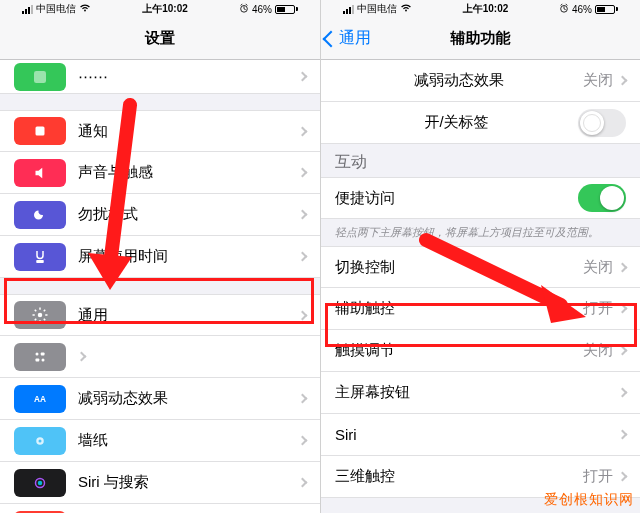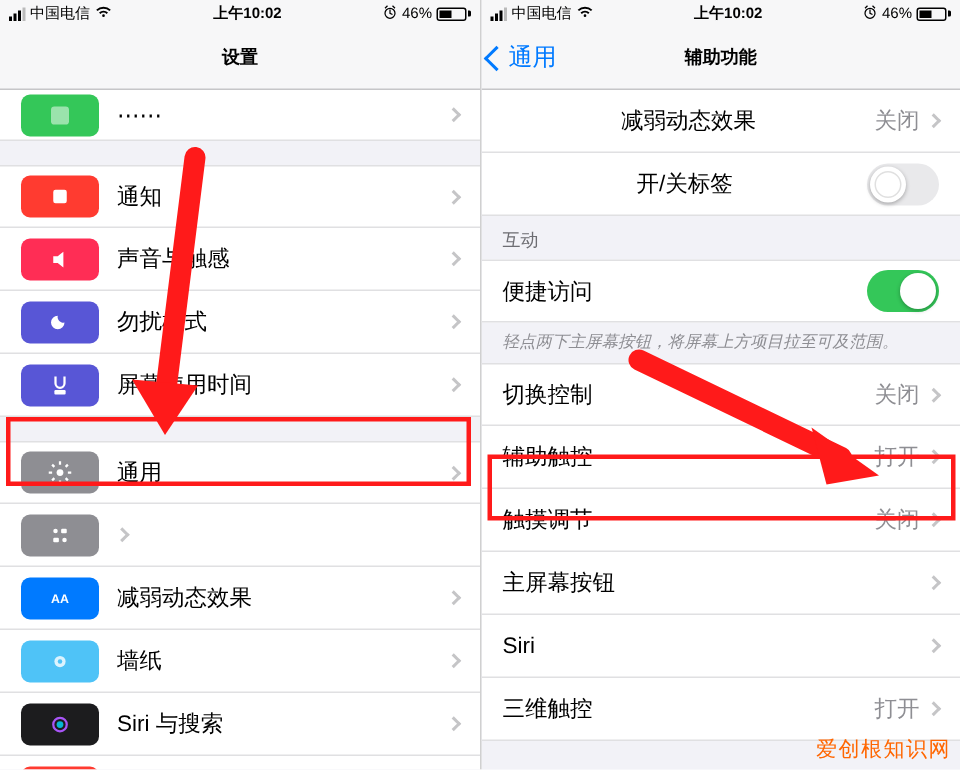--- a/index.html
+++ b/index.html
@@ -21,21 +21,21 @@
   }
   .screen + .screen { border-left: 1px solid #d0d0d0; }
 
   
   .status-bar {
     height: 18px;
     background: #f7f7f8;
     display: flex;
     align-items: center;
     font-size: 10px;
-    padding: 0 6px;
+    padding: 0 22px;
     color: #000;
   }
   .status-left, .status-right { display: flex; align-items: center; gap: 3px; }
   .status-center { flex: 1; text-align: center; font-weight: 600; }
   .signal { display: inline-flex; gap: 1px; align-items: flex-end; }
   .signal span { width: 2px; background: #000; display: inline-block; }
   .signal span:nth-child(1){height:3px} .signal span:nth-child(2){height:5px}
   .signal span:nth-child(3){height:7px} .signal span:nth-child(4){height:9px;background:#bbb}
   .wifi { font-size: 10px; }
   .battery {
@@ -54,21 +54,21 @@
     background: #f7f7f8;
     border-bottom: 1px solid #c6c6c8;
     display: flex;
     align-items: center;
     position: relative;
   }
   .nav-title {
     position: absolute;
     left: 0; right: 0;
     text-align: center;
-    font-size: 12px;
+    font-size: 15px;
     font-weight: 600;
     color: #000;
     pointer-events: none;
   }
   .nav-back {
     display: flex; align-items: center;
     color: #007aff;
     font-size: 16px;
     padding-left: 4px;
   }
@@ -120,21 +120,21 @@
   }
   .toggle.on { background: #34c759; }
   .toggle.on .knob { right: 2px; }
   .toggle.off { background: #e9e9eb; }
   .toggle.off .knob { left: 2px; }
   .toggle.off .knob::after{
     content:""; position:absolute; inset:3px; border:1px solid #e0e0e0; border-radius:50%;
   }
 
   .section-label {
-    font-size: 12px; color: #6d6d72;
+    font-size: 16px; color: #6d6d72;
     padding: 8px 14px 4px;
   }
   .section-note {
     font-size: 11px; color: #8e8e93;
     padding: 6px 14px;
     line-height: 1.4;
     font-style: italic;
   }
 
   

